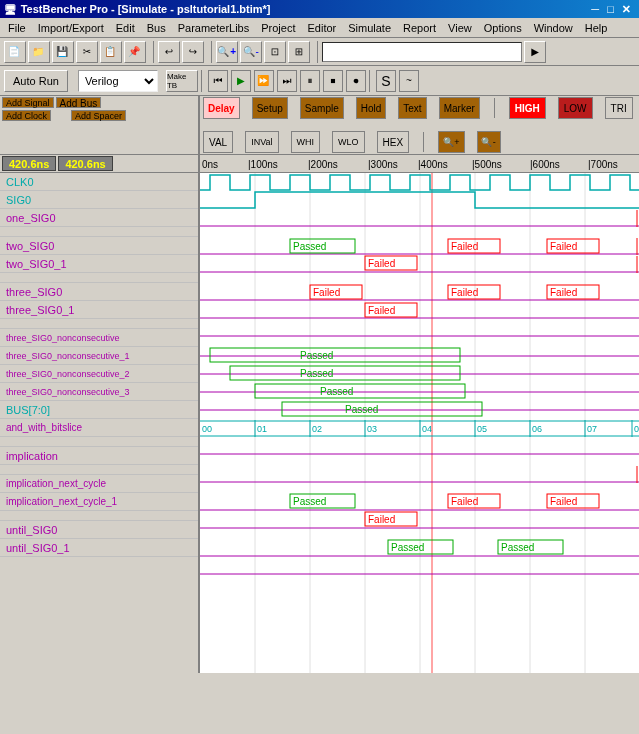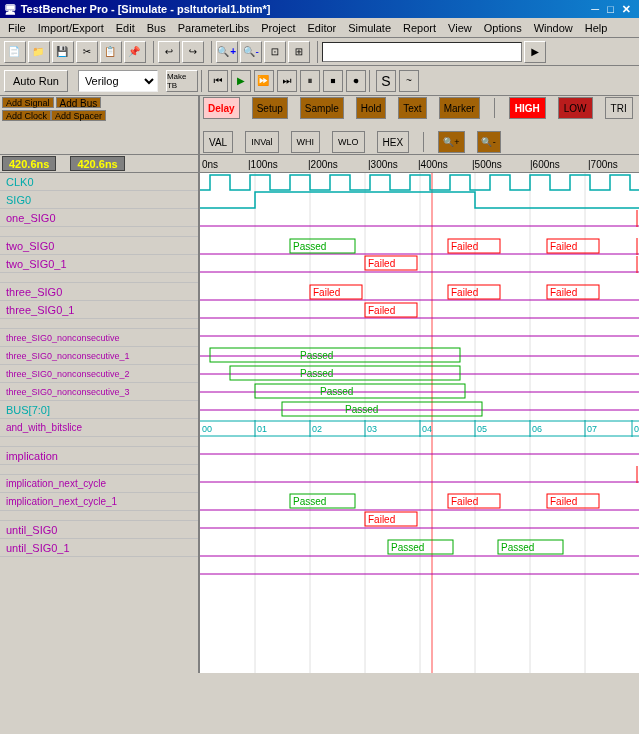--- a/index.html
+++ b/index.html
@@ -223,21 +223,21 @@
   <div class="sim-btn">~</div>
 </div>
 
 <div style="display:flex; background:#d4d0c8; border-bottom:1px solid #808080;">
 
   <div style="width:200px; display:flex; flex-direction:column; border-right:2px solid #808080;">
     <div style="display:flex; height:13px; align-items:center; gap:2px; padding:1px 2px;">
       <button class="delay-btn" style="font-size:9px; padding:0 3px; height:11px;">Add Signal</button>
       <button class="delay-btn" style="font-size:10px; padding:0 3px; height:11px;">Add Bus</button>
     </div>
-    <div style="display:flex; height:13px; align-items:center; gap:0; padding:1px 2px;">
+    <div style="display:flex; height:13px; align-items:center; gap:20px; padding:1px 2px;">
       <button class="delay-btn" style="font-size:9px; padding:0 3px; height:11px;">Add Clock</button>
       <button class="delay-btn" style="font-size:9px; padding:0 3px; height:11px;">Add Spacer</button>
     </div>
   </div>
 
   <div style="flex:1; display:flex; align-items:center; padding:1px 3px; gap:12px; flex-wrap:wrap;">
     <button class="delay-btn delay-red" style="background:#ffcccc;">Delay</button>
     <button class="delay-btn">Setup</button>
     <button class="delay-btn">Sample</button>
     <button class="delay-btn">Hold</button>
@@ -252,21 +252,21 @@
     <button class="mode-btn mode-whi" style="font-size:9px;">WHI</button>
     <button class="mode-btn mode-wlo" style="font-size:9px;">WLO</button>
     <button class="mode-btn mode-hex">HEX</button>
     <div style="border-left:1px solid #808080; height:20px; margin:0 2px;"></div>
     <button class="delay-btn" style="font-size:9px;">🔍+</button>
     <button class="delay-btn" style="font-size:9px;">🔍-</button>
   </div>
 </div>
 
 <div style="display:flex; background:#d4d0c8; height:18px; border-bottom:1px solid #808080;">
-  <div style="width:200px; display:flex; border-right:2px solid #808080; gap:14px; padding:1px 2px;">
+  <div style="width:200px; display:flex; border-right:2px solid #808080; gap:2px; padding:1px 2px;">
     <div class="time-box">420.6ns</div>
     <div class="time-box">420.6ns</div>
   </div>
   <div style="flex:1; background:#d4d0c8; position:relative; overflow:hidden;">
     <svg width="100%" height="18">
       <rect width="100%" height="18" fill="#d4d0c8"></rect>
 
       <text x="2" y="13" font-size="10" fill="black">0ns</text>
       <text x="48" y="13" font-size="10" fill="black">|100ns</text>
       <text x="108" y="13" font-size="10" fill="black">|200ns</text>

